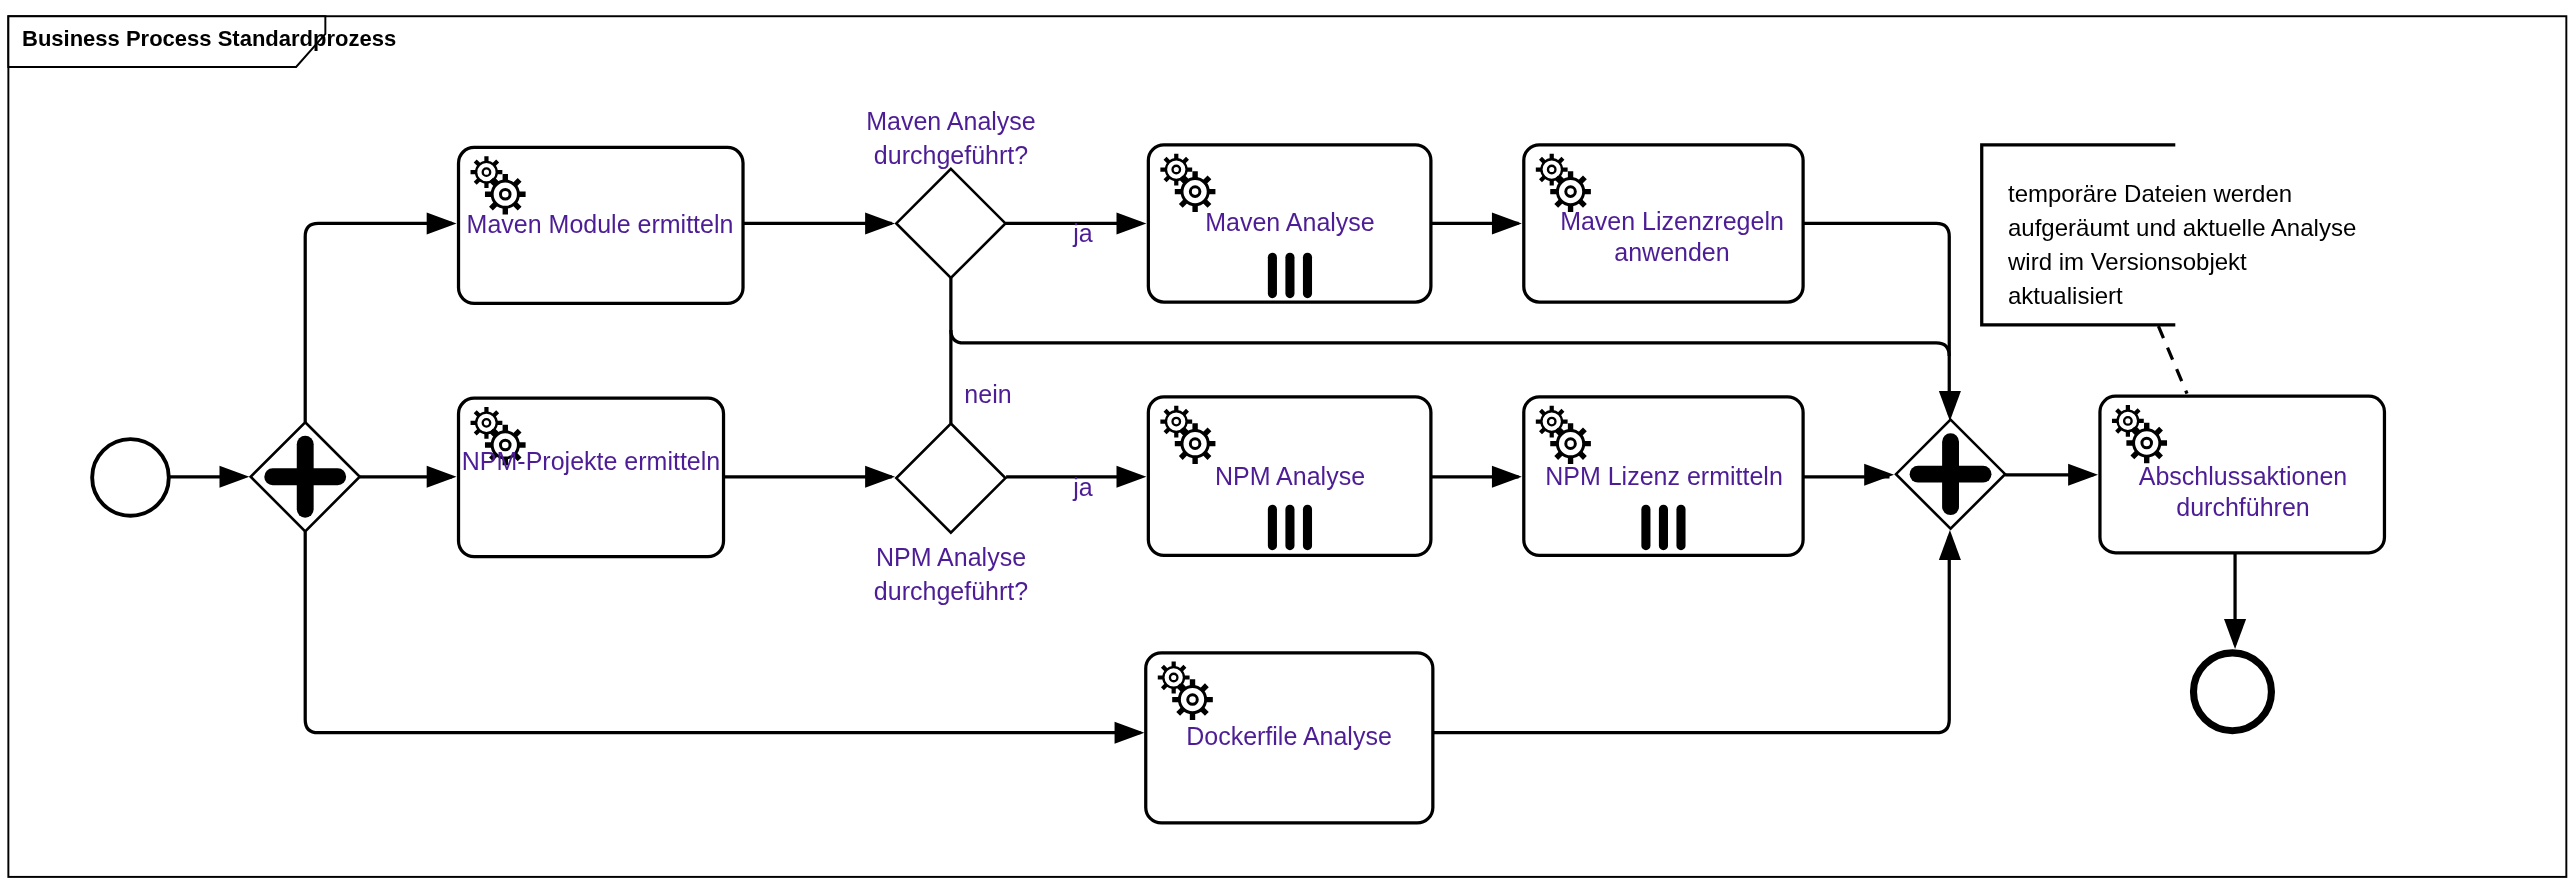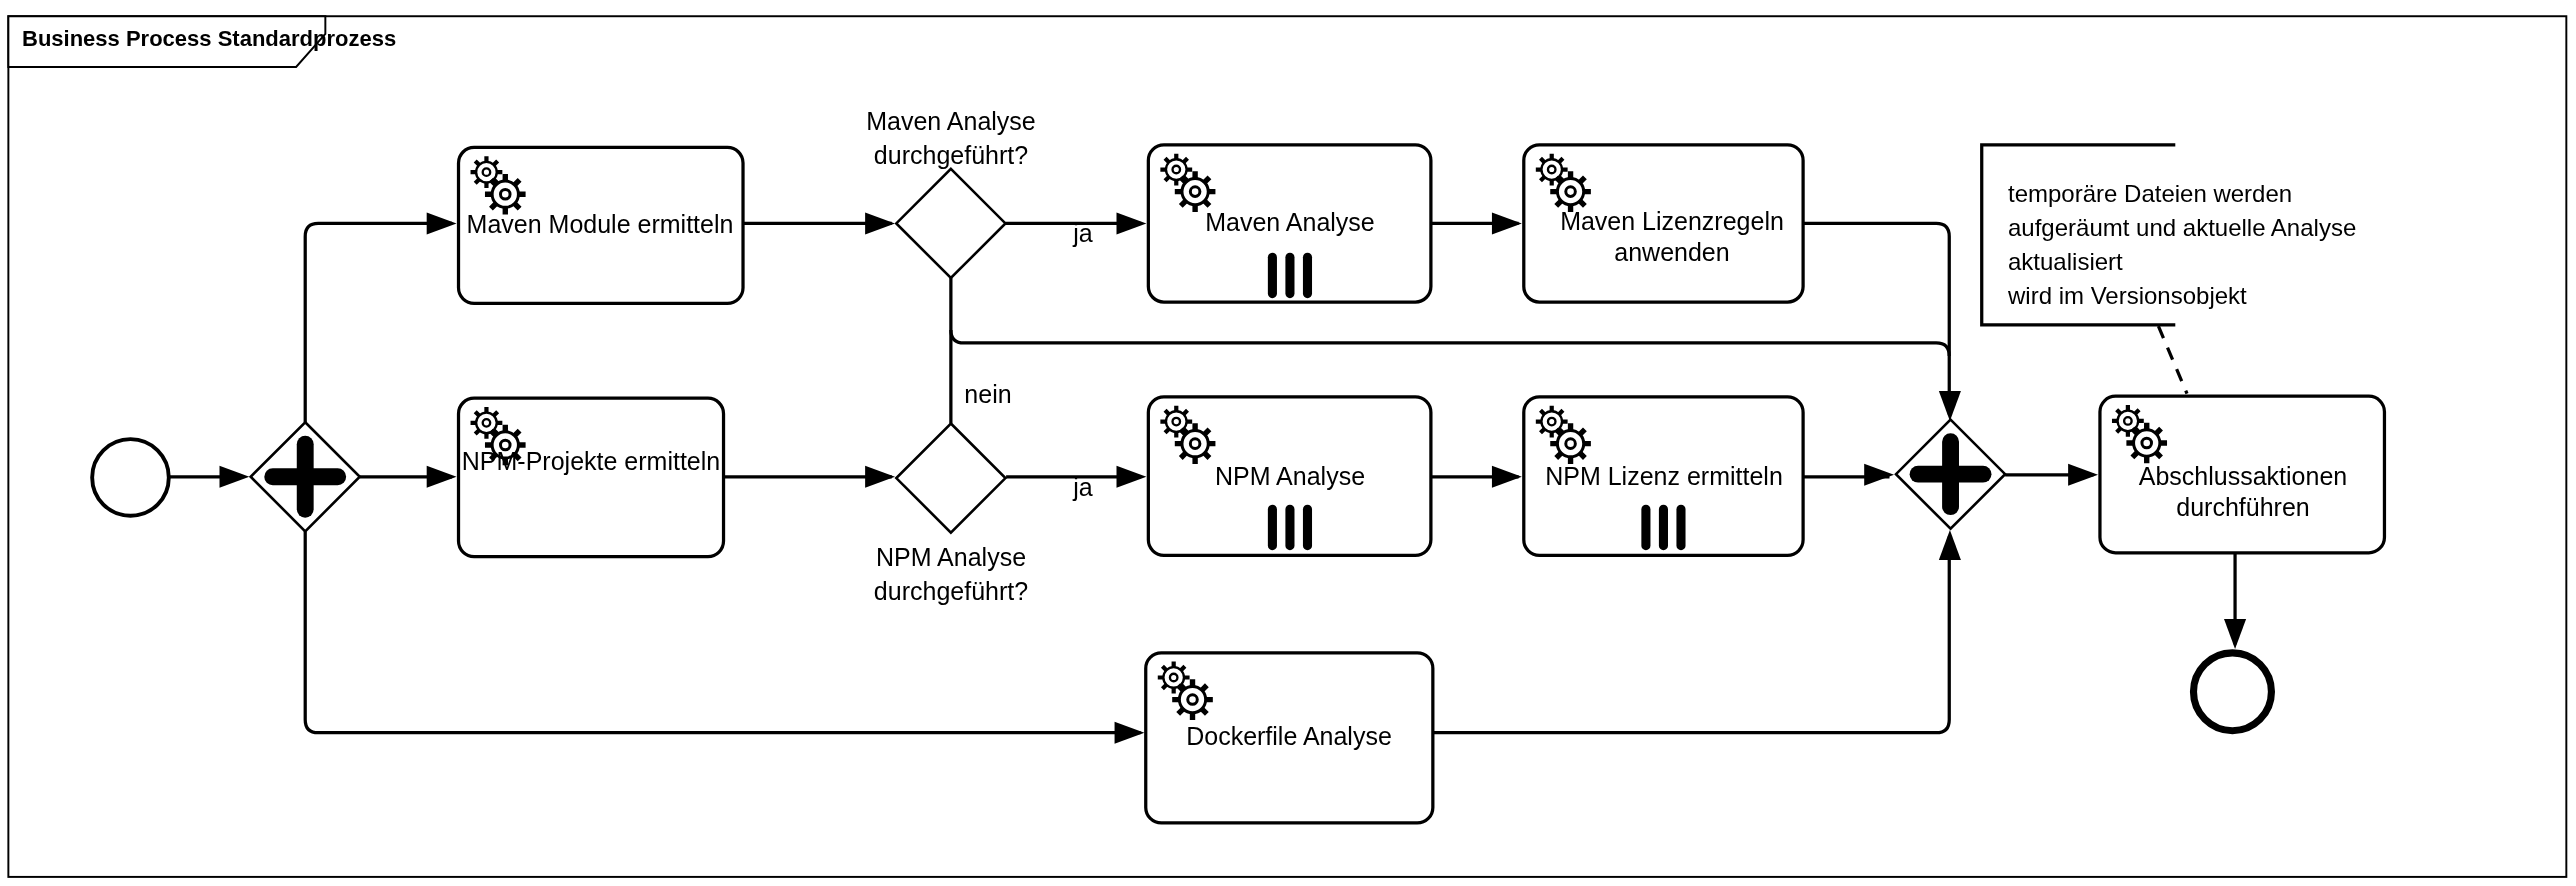--- a/index.html
+++ b/index.html
@@ -1,21 +1,21 @@
 <!DOCTYPE html>
 <html style="font-size:10.4px"><head>
 <meta charset="utf-8">
 <style>
   html,body{margin:0;padding:0;background:#ffffff;}
   body{width:2576px;height:886px;position:relative;overflow:hidden;
        font-family:"Liberation Sans", sans-serif;color:#000;}
   #canvas{position:absolute;left:0;top:0;width:2116px;height:886px;}
   svg{position:absolute;left:0;top:0;}
   .lbl{position:absolute;transform:translate(-50%,-50%);font-size:25px;line-height:31px;
-       text-align:center;white-space:nowrap;color:#000000;}
+       text-align:center;white-space:nowrap;color:#4c1d95;}
   .lbl .line{display:block;}
   .title{position:absolute;left:22px;top:26px;font-size:22px;font-weight:bold;white-space:nowrap;}
   .annot{position:absolute;left:2008px;top:177px;font-size:24px;line-height:34px;
          text-align:left;white-space:nowrap;}
   .annot .line{display:block;}
   .flowlabel{font-size:25px;margin-top:26px;}
 </style>
 </head>
 <body>
 
@@ -183,18 +183,18 @@
   <span class="line">durchgeführt?</span>
 </div>
 
 <div class="lbl flowlabel" style="left:1083px;top:207px;">ja</div>
 <div class="lbl flowlabel" style="left:1083px;top:461px;">ja</div>
 <div class="lbl flowlabel" style="left:988px;top:368px;">nein</div>
 
 <div class="annot">
   <span class="line">temporäre Dateien werden</span>
   <span class="line">aufgeräumt und aktuelle Analyse</span>
+  <span class="line">wird im Versionsobjekt</span>
   <span class="line">aktualisiert</span>
-  <span class="line">wird im Versionsobjekt</span>
 </div>
 
 </div>
 
 
 </body></html>

